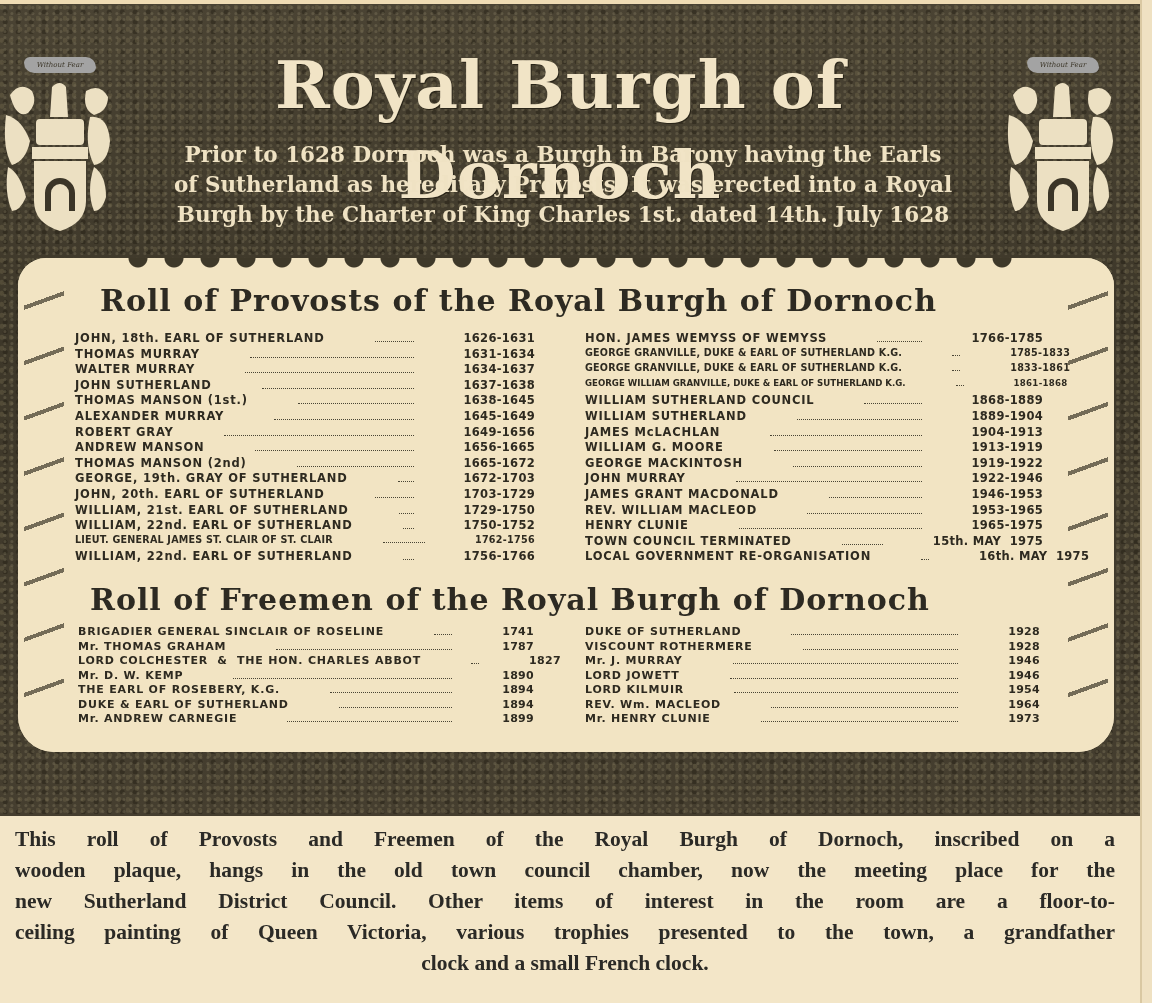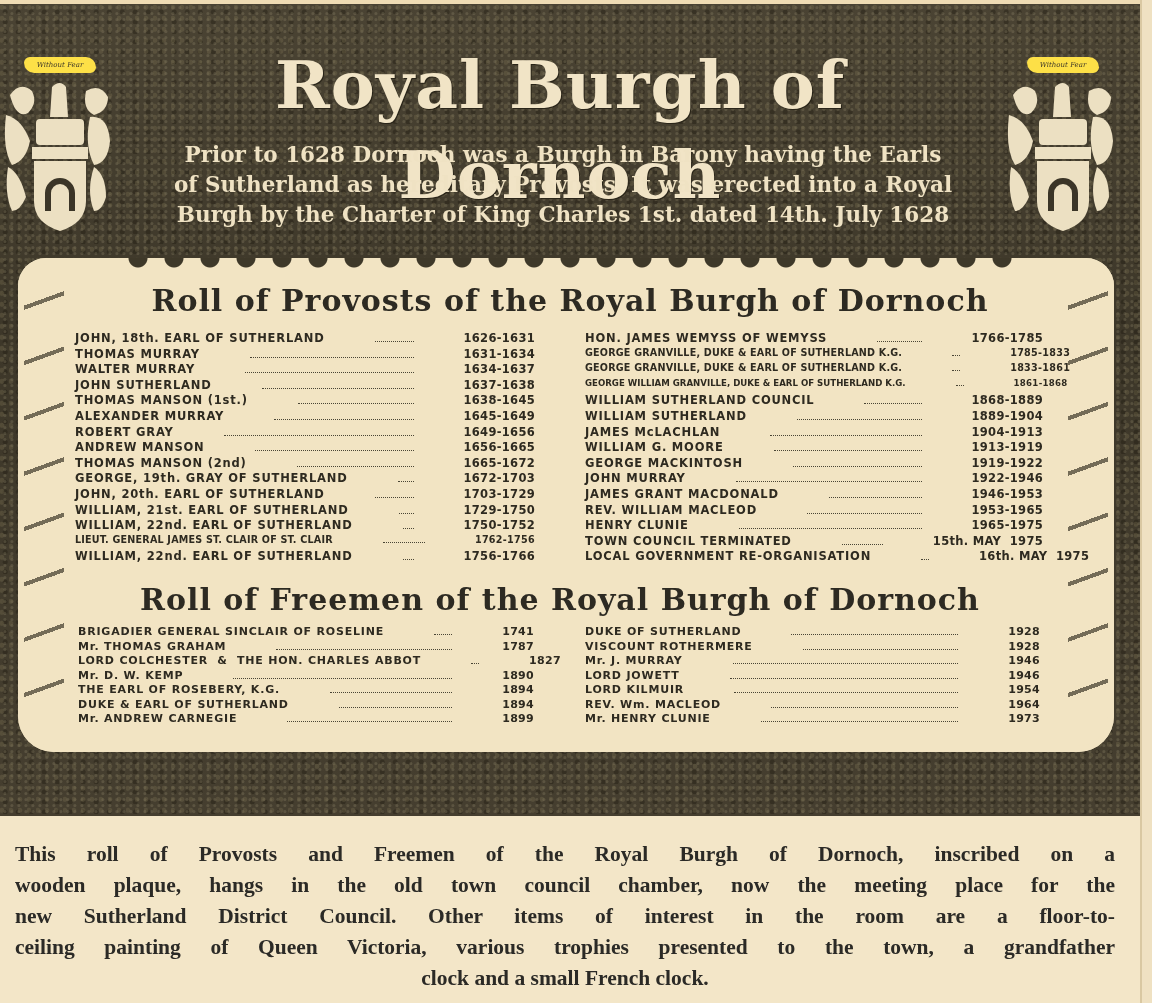--- a/index.html
+++ b/index.html
@@ -33,21 +33,21 @@
       font-family: "DejaVu Serif", serif; font-weight: bold; font-size: 21.5px;
       color: #efe2c3; line-height: 30px; text-align: center;
     }
     .intro span { display: block; white-space: nowrap; }
 
     .crest { position: absolute; top: 55px; width: 115px; height: 180px; }
     .crest.left { left: 2px; }
     .crest.right { left: 1005px; }
     .crest .motto {
       position:absolute; left: 22px; top: 2px; width: 72px; height: 16px;
-      background:#fde047; border-radius: 8px 14px 8px 14px;
+      background:#a3a3a3; border-radius: 8px 14px 8px 14px;
       font-family:"DejaVu Serif", serif; font-size: 7px; color:#3b3527;
       text-align:center; line-height:16px; font-style: italic;
     }
 
     .panel {
       position: absolute; left: 18px; top: 258px; width: 1096px; height: 494px;
       background: #f2e4c3;
       border-radius: 28px 28px 36px 36px;
       box-shadow: 0 0 0 6px #f2e4c3 inset;
     }
@@ -59,42 +59,42 @@
     }
     .panel::before { left: 6px; }
     .panel::after { right: 6px; }
     .scallop {
       position:absolute; height: 18px; background:
         radial-gradient(circle at 50% 0, #3e3829 9px, transparent 10px) 0 0/36px 18px repeat-x;
     }
 
     .heading {
       position: absolute; font-family: "DejaVu Serif", serif; font-weight: bold;
-      color: #2d2a22; text-align: center; white-space: nowrap;
+      color: #2d2a22; text-align: left; white-space: nowrap;
     }
     .h-provosts { left: 100px; top: 283px; width: 940px; font-size: 30px; letter-spacing: 1px; }
     .h-freemen { left: 90px; top: 582px; width: 940px; font-size: 30px; letter-spacing: 1px; }
 
     .list { position: absolute; font-family: "DejaVu Sans", sans-serif; font-weight: bold; color: #2e2a20; }
     .row { display: flex; align-items: baseline; height: 15.6px; font-size: 11.5px; letter-spacing: 0.8px; white-space: nowrap; gap: 48px; }
     .row .name { flex: 0 0 auto; }
     .row .dots { flex: 1 1 auto; border-bottom: 1.5px dotted #4a4535; margin: 0 2px 3px 2px; min-width: 8px; }
     .row .date { flex: 0 0 auto; letter-spacing: 0.3px; }
     .row.small { font-size: 9.6px; letter-spacing: 0.2px; }
 
     .provosts-left { left: 75px; top: 331px; width: 460px; }
     .provosts-right { left: 585px; top: 331px; width: 458px; }
     .freemen-left { left: 78px; top: 625px; width: 456px; }
     .freemen-right { left: 585px; top: 625px; width: 455px; }
     .freemen-left .row, .freemen-right .row { height: 14.5px; font-size: 11px; }
 
     .caption {
       position: absolute; left: 15px; top: 824px; width: 1100px;
       font-family: "Liberation Serif", serif; font-weight: bold; font-size: 21.5px;
-      color: #2b2a26; line-height: 31px; text-align: justify; margin-top: 15px;
+      color: #2b2a26; line-height: 31px; text-align: justify;
     }
     .caption .line { display:block; text-align: justify; text-align-last: justify; white-space: nowrap; }
     .caption .line.last { text-align: center; text-align-last: center; }
   </style>
 </head>
 <body>
 
 <div class="top-strip"></div>
 <div class="plaque"></div>
 <div class="right-strip"></div>

